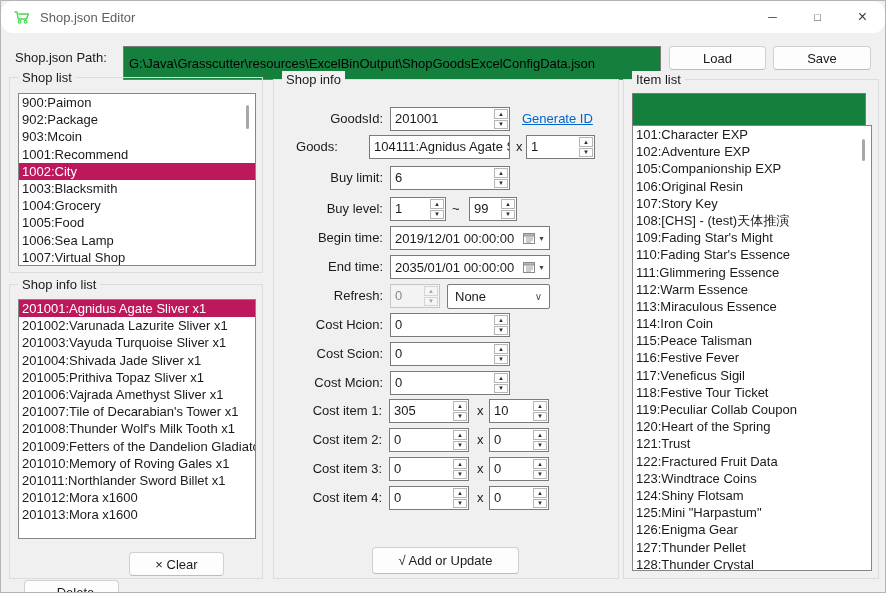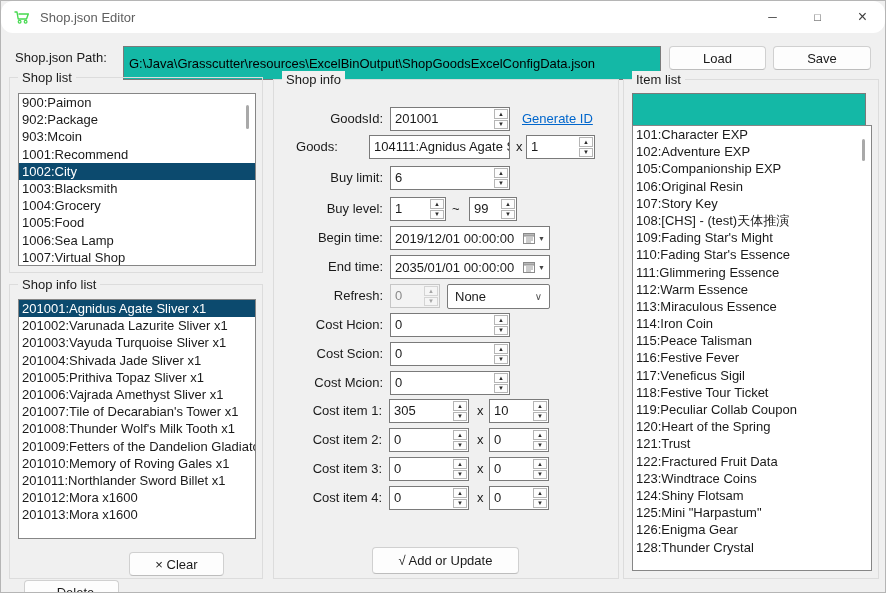--- a/index.html
+++ b/index.html
@@ -13,31 +13,31 @@
   .app-icon{margin-left:11px;width:20px;height:20px;display:flex;align-items:center;justify-content:center;}
   .title-text{margin-left:8px;color:#5f5f5f;font-size:13px;}
   .win-controls{position:absolute;right:0;top:0;height:32px;display:flex;}
   .win-btn{width:45px;height:32px;display:flex;align-items:center;justify-content:center;color:#404040;}
   .win-btn.min{font-size:12px;}
   .win-btn.max{font-size:11px;}
   .win-btn.close{font-size:16px;}
   
   .path-label{position:absolute;left:14px;top:45px;height:23px;line-height:23px;}
   .path-input{position:absolute;left:122px;top:45px;width:538px;height:23px;border:1px solid #7a7a7a;
-    background:#14b8a6;font-family:"Liberation Sans",sans-serif;font-size:13px;padding:16px 5px;box-sizing:border-box;outline:none;}
+    background:#15803d;font-family:"Liberation Sans",sans-serif;font-size:13px;padding:16px 5px;box-sizing:border-box;outline:none;}
   .btn{position:absolute;height:24px;border:1px solid #d0d0d0;border-bottom-color:#bdbdbd;border-radius:4px;
     background:#fdfdfd;font-family:"Liberation Sans",sans-serif;font-size:13px;color:#1a1a1a;
     display:flex;align-items:center;justify-content:center;box-sizing:border-box;}
   
   .groupbox{position:absolute;border:1px solid #dcdcdc;box-sizing:border-box;}
   .gb-label{position:absolute;top:-9px;left:8px;background:#f0f0f0;padding:0 4px;line-height:17px;color:#1a1a1a;}
   
   .listbox{position:absolute;background:#fff;border:1px solid #868686;box-sizing:border-box;overflow:hidden;}
   .li{height:17.2px;line-height:17.2px;padding-left:3px;white-space:nowrap;overflow:hidden;}
-  .li.sel{background:#0c4a6e;color:#fff;}
+  .li.sel{background:#be185d;color:#fff;}
   .vthumb{position:absolute;right:3px;width:3px;background:#a9a9a9;border-radius:2px;}
   
   .flabel{position:absolute;height:24px;line-height:24px;text-align:right;}
   .spin{position:absolute;height:24px;border:1px solid #7a7a7a;background:#fff;display:flex;box-sizing:border-box;}
   .spin-val{flex:1;line-height:22px;padding-left:4px;overflow:hidden;white-space:nowrap;}
   .arrows{width:16px;display:flex;flex-direction:column;padding:1px;gap:1px;box-sizing:border-box;}
   .arrow{flex:1;border:1px solid #b5b5b5;background:#fdfdfd;color:#2b2b2b;font-size:6px;
     display:flex;align-items:center;justify-content:center;line-height:1;box-sizing:border-box;}
   .spin.disabled{background:#f3f3f3;border-color:#c6c6c6;}
   .spin.disabled .spin-val{color:#8a8a8a;}
@@ -334,18 +334,19 @@
         <div class="li">117:Veneficus Sigil</div>
         <div class="li">118:Festive Tour Ticket</div>
         <div class="li">119:Peculiar Collab Coupon</div>
         <div class="li">120:Heart of the Spring</div>
         <div class="li">121:Trust</div>
         <div class="li">122:Fractured Fruit Data</div>
         <div class="li">123:Windtrace Coins</div>
         <div class="li">124:Shiny Flotsam</div>
         <div class="li">125:Mini "Harpastum"</div>
         <div class="li">126:Enigma Gear</div>
+        <div class="li">127:Thunder Pellet</div>
         <div class="li">128:Thunder Crystal</div>
       </div>
     <div class="vthumb" style="right:13px;top:59px;height:22px;"></div>
   </div>
 
 </div>
 
 </body></html>

